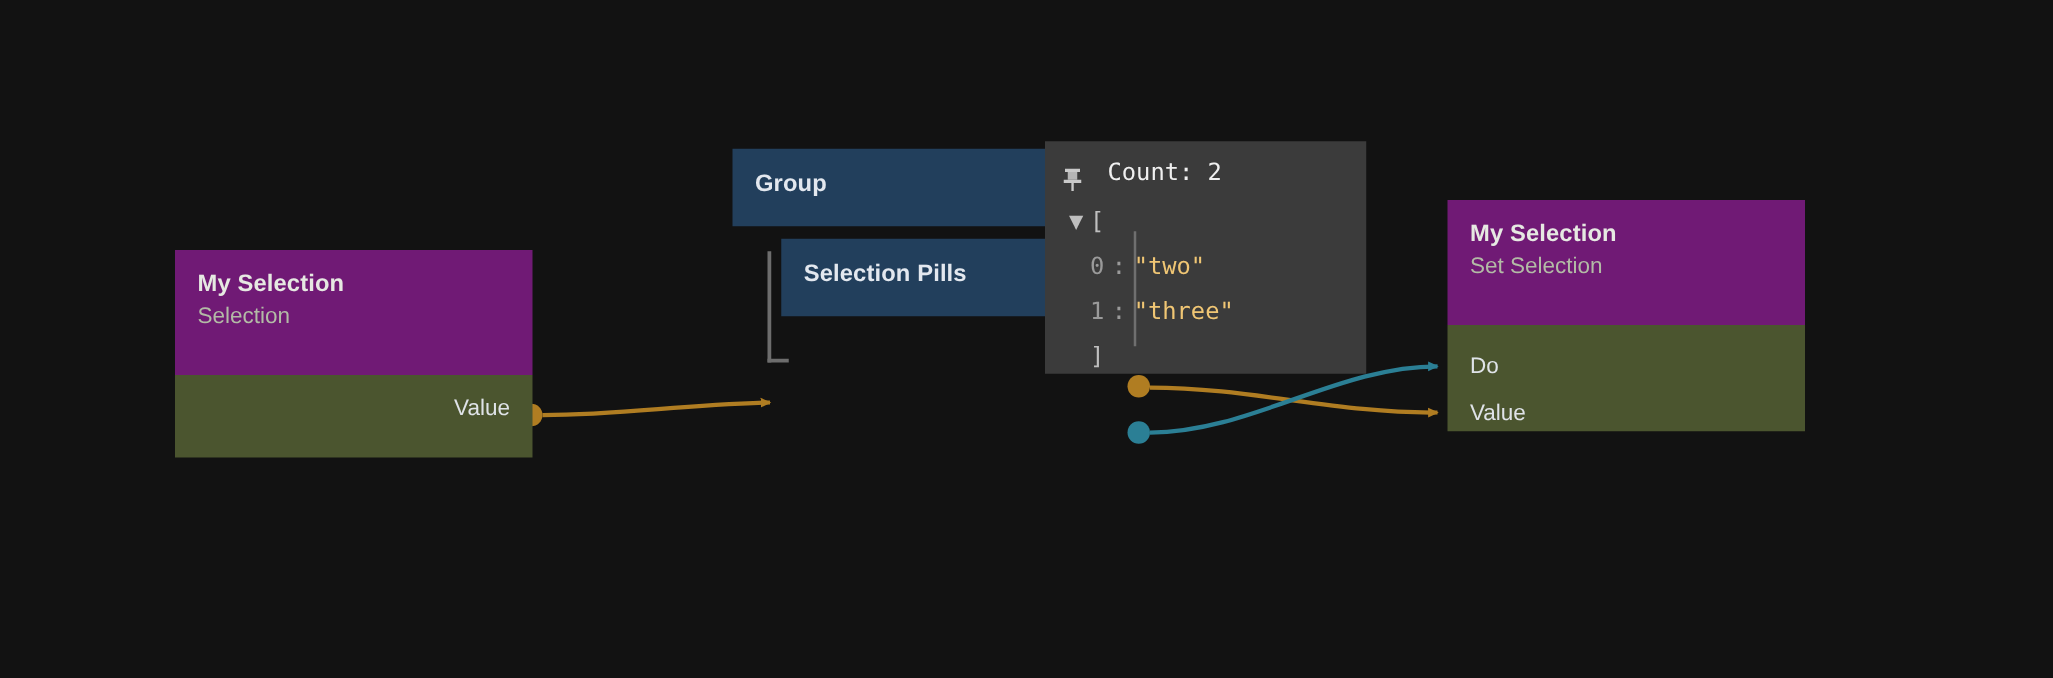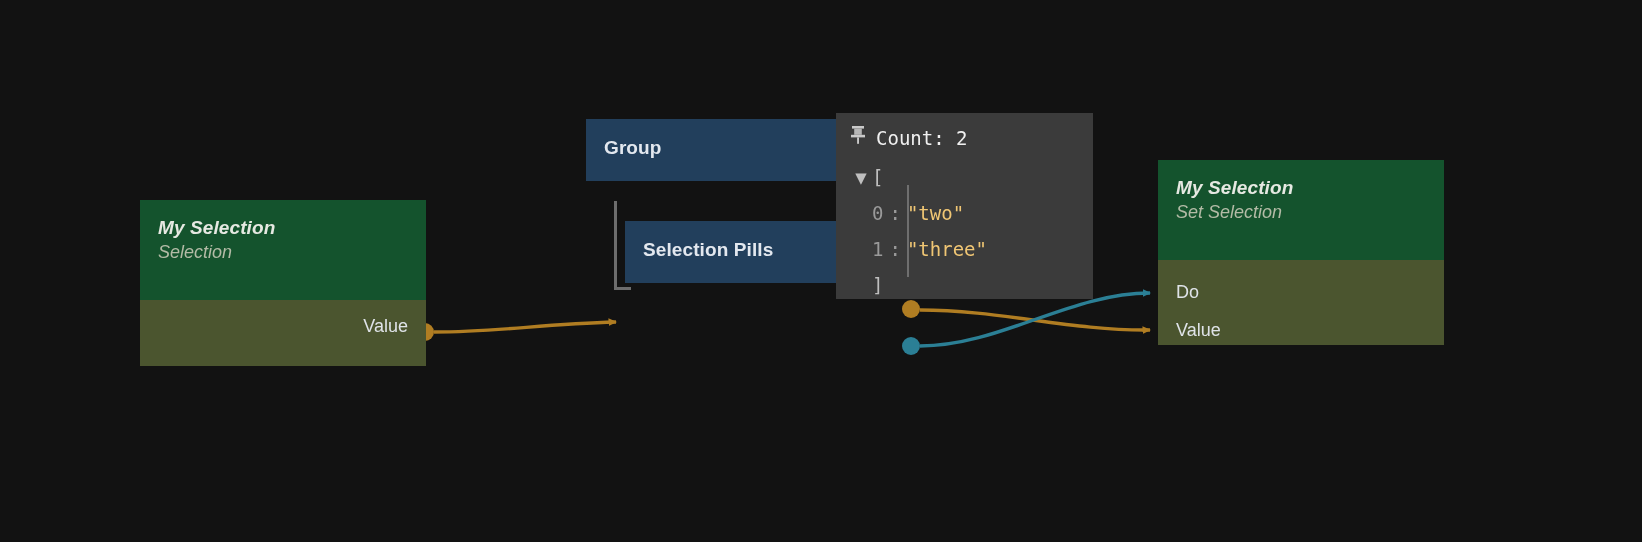--- a/index.html
+++ b/index.html
@@ -63,21 +63,21 @@
     font-size: 18px;
     color: #dfe3e8;
     box-sizing: border-box;
     padding: 0 18px;
     white-space: nowrap;
   }
   .port-row.in  { text-align: left; }
   .port-row.out { text-align: right; }
 
   
-  .green .node-header { background: #14532d; font-style: italic; }
+  .green .node-header { background: #701a75; }
   .green .node-body   { background: #4b552f; }
   .green .node-subtitle { color: #b3bba6; }
 
   
   .blue .node-header { background: #223f5c; }
   .blue .node-body   { background: #3f5a7a; }
   .blue .port-row    { color: #ccd4de; }
   .blue .node-title  { color: #e3e8ef; }
 
   
@@ -104,21 +104,21 @@
   #var-node {
     left: 140px;
     top: 200px;
     width: 286px;
   }
   #var-node .node-header { height: 100px; }
   #var-node .node-body   { height: 66px; padding-top: 7px; }
 
   #pills-node {
     left: 625px;
-    top: 221px;
+    top: 191px;
     width: 286px;
   }
   #pills-node .node-header { height: 62px; padding-top: 17px; }
   #pills-node .node-body   { height: 110px; padding-top: 18px; }
 
   #set-node {
     left: 1158px;
     top: 160px;
     width: 286px;
   }
@@ -134,22 +134,22 @@
     height: 186px;
     background: #3b3b3b;
     box-sizing: border-box;
     padding: 10px 14px 8px 14px;
     font-family: "DejaVu Sans Mono", monospace;
     font-size: 19px;
     color: #e8e8e8;
   }
   .watch-header {
     display: flex;
-    align-items: flex-start;
-    gap: 10px;
+    align-items: flex-end;
+    gap: 20px;
     height: 30px;
     line-height: 30px;
     font-size: 19px;
     color: #f0f0f0;
   }
   .pin-icon { display: inline-block; width: 16px; height: 20px; }
   .watch-tree {
     position: relative;
     margin-top: 6px;
     font-size: 19px;

